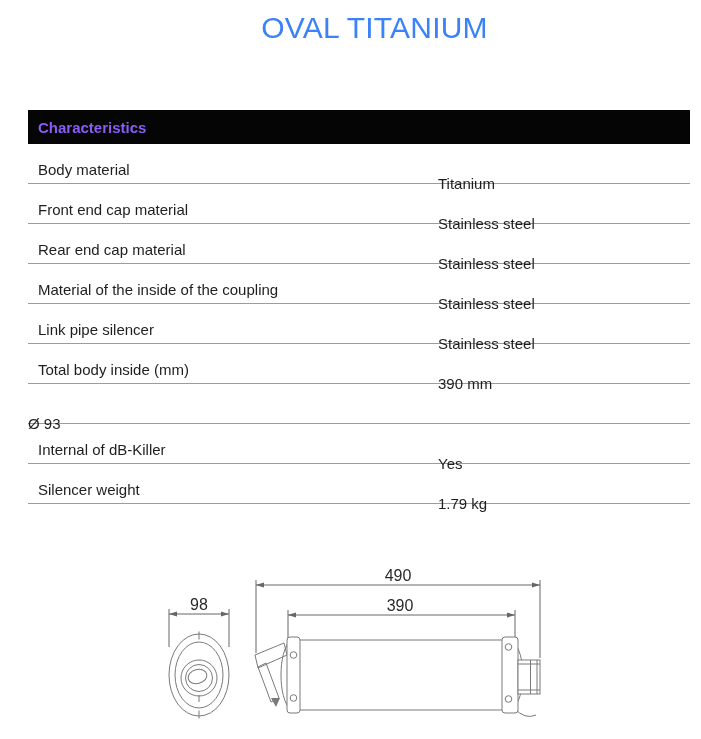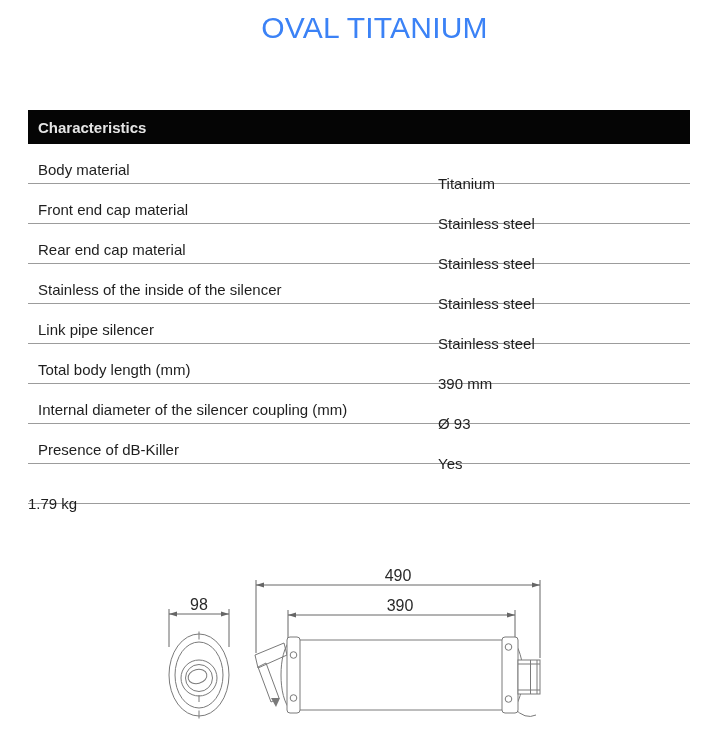--- a/index.html
+++ b/index.html
@@ -20,21 +20,21 @@
     letter-spacing:0.2px;
     padding-left:24px;
   }
   .char-table{
     position:absolute;
     left:28px;top:110px;
     width:662px;
   }
   .table-header{
     background:#050505;
-    color:#e5e5e5;
+    color:#8b5cf6;
     height:34px;
     display:flex;
     align-items:center;
     padding-left:10px;
     font-size:15px;
     font-weight:700;
     box-sizing:border-box;
   }
   .row{
     height:40px;
@@ -86,40 +86,40 @@
         </div>
         <div class="row">
           <span class="label">Front end cap material</span>
           <span class="value">Stainless steel</span>
         </div>
         <div class="row">
           <span class="label">Rear end cap material</span>
           <span class="value">Stainless steel</span>
         </div>
         <div class="row">
-          <span class="label">Stainless of the inside of the silencer</span>
+          <span class="label">Material of the inside of the coupling</span>
           <span class="value">Stainless steel</span>
         </div>
         <div class="row">
           <span class="label">Link pipe silencer</span>
           <span class="value">Stainless steel</span>
         </div>
         <div class="row">
-          <span class="label">Total body length (mm)</span>
+          <span class="label">Total body inside (mm)</span>
           <span class="value">390 mm</span>
         </div>
         <div class="row">
-          <span class="label">Internal diameter of the silencer coupling (mm)</span>
           <span class="value">Ø 93</span>
         </div>
         <div class="row">
-          <span class="label">Presence of dB-Killer</span>
+          <span class="label">Internal of dB-Killer</span>
           <span class="value">Yes</span>
         </div>
         <div class="row">
+          <span class="label">Silencer weight</span>
           <span class="value">1.79 kg</span>
         </div>
       </div>
   </div>
 
   <svg class="diagram" viewBox="0 0 701 189" xmlns="http://www.w3.org/2000/svg">
 
     <g stroke="#666666" stroke-width="1" fill="none">
       <line x1="256" y1="35" x2="540" y2="35"></line>
       <line x1="256" y1="30" x2="256" y2="103"></line>

